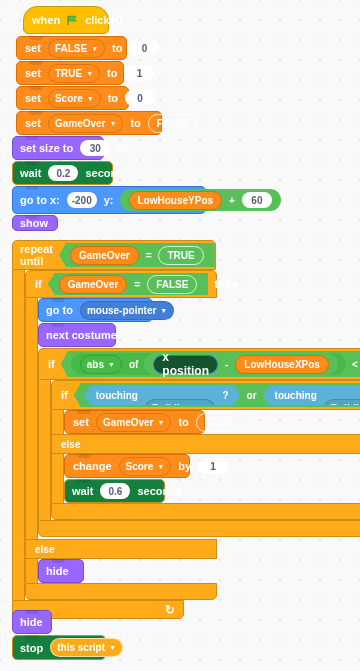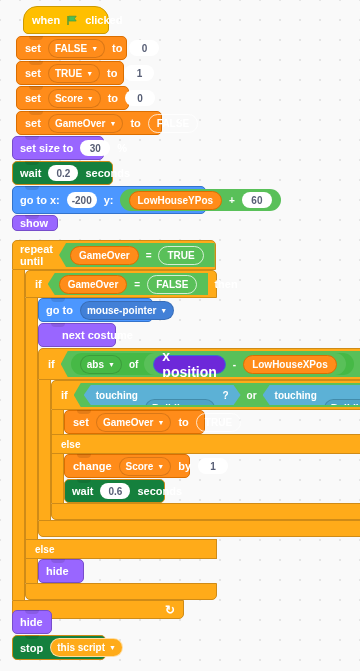--- a/index.html
+++ b/index.html
@@ -68,23 +68,23 @@
   .d-control{background:#ffab19;border:1px solid rgba(255,255,255,.6);}
 
   .varrep{
     display:inline-flex;align-items:center;justify-content:center;
     background:#ff8c1a;border:1px solid #db6e00;color:#fff;
     border-radius:11px;height:17px;padding:0 8px;margin:0 3px;
     font-weight:bold;font-size:10px;
   }
   .motrep{
     display:inline-flex;align-items:center;justify-content:center;
-    background:#6d28d9;border:1px solid #3373cc;color:#fff;
+    background:#14532d;border:1px solid #3373cc;color:#fff;
     border-radius:11px;height:17px;padding:0 8px;margin:0 3px;
-    font-weight:bold;font-size:14px;
+    font-weight:bold;font-size:12px;
   }
 
   
   .hex{
     display:inline-flex;align-items:center;
     height:22px;padding:0 8px;margin:0 2px;
     clip-path:polygon(7px 0,100% 0,100% 50%,100% 100%,7px 100%,0 50%);
     font-weight:bold;font-size:10px;color:#fff;
   }
   .hex-op{background:#59c059;}
@@ -217,21 +217,21 @@
 
       <div class="blk c-motion notch" style="left:13px;top:28px;width:115px;height:24px;">
         <span class="lbl" style="padding-left:7px">go to</span>
         <span class="drop d-motion" style="background:#4280d7;">
           <span>mouse-pointer</span>
             <span class="arw">▼</span>
         </span>
       </div>
 
       <div class="blk c-looks notch" style="left:13px;top:53px;width:78px;height:24px;">
-        <span class="lbl" style="padding-left:23px">next costume</span>
+        <span class="lbl" style="padding-left:7px">next costume</span>
       </div>
 
       <div class="cwrap" style="left:13px;top:78px;">
         <div class="cbar cbar-top" style="width:334px;height:32px;">
           <span class="lbl" style="padding-left:9px">if</span>
           <span class="hex hex-op" style="height:26px;">
             <span class="round-op" style="background:#46b946;">
               <span class="drop d-operator" style="background:#46b946;">
                 <span>abs</span>
                   <span class="arw">▼</span>

